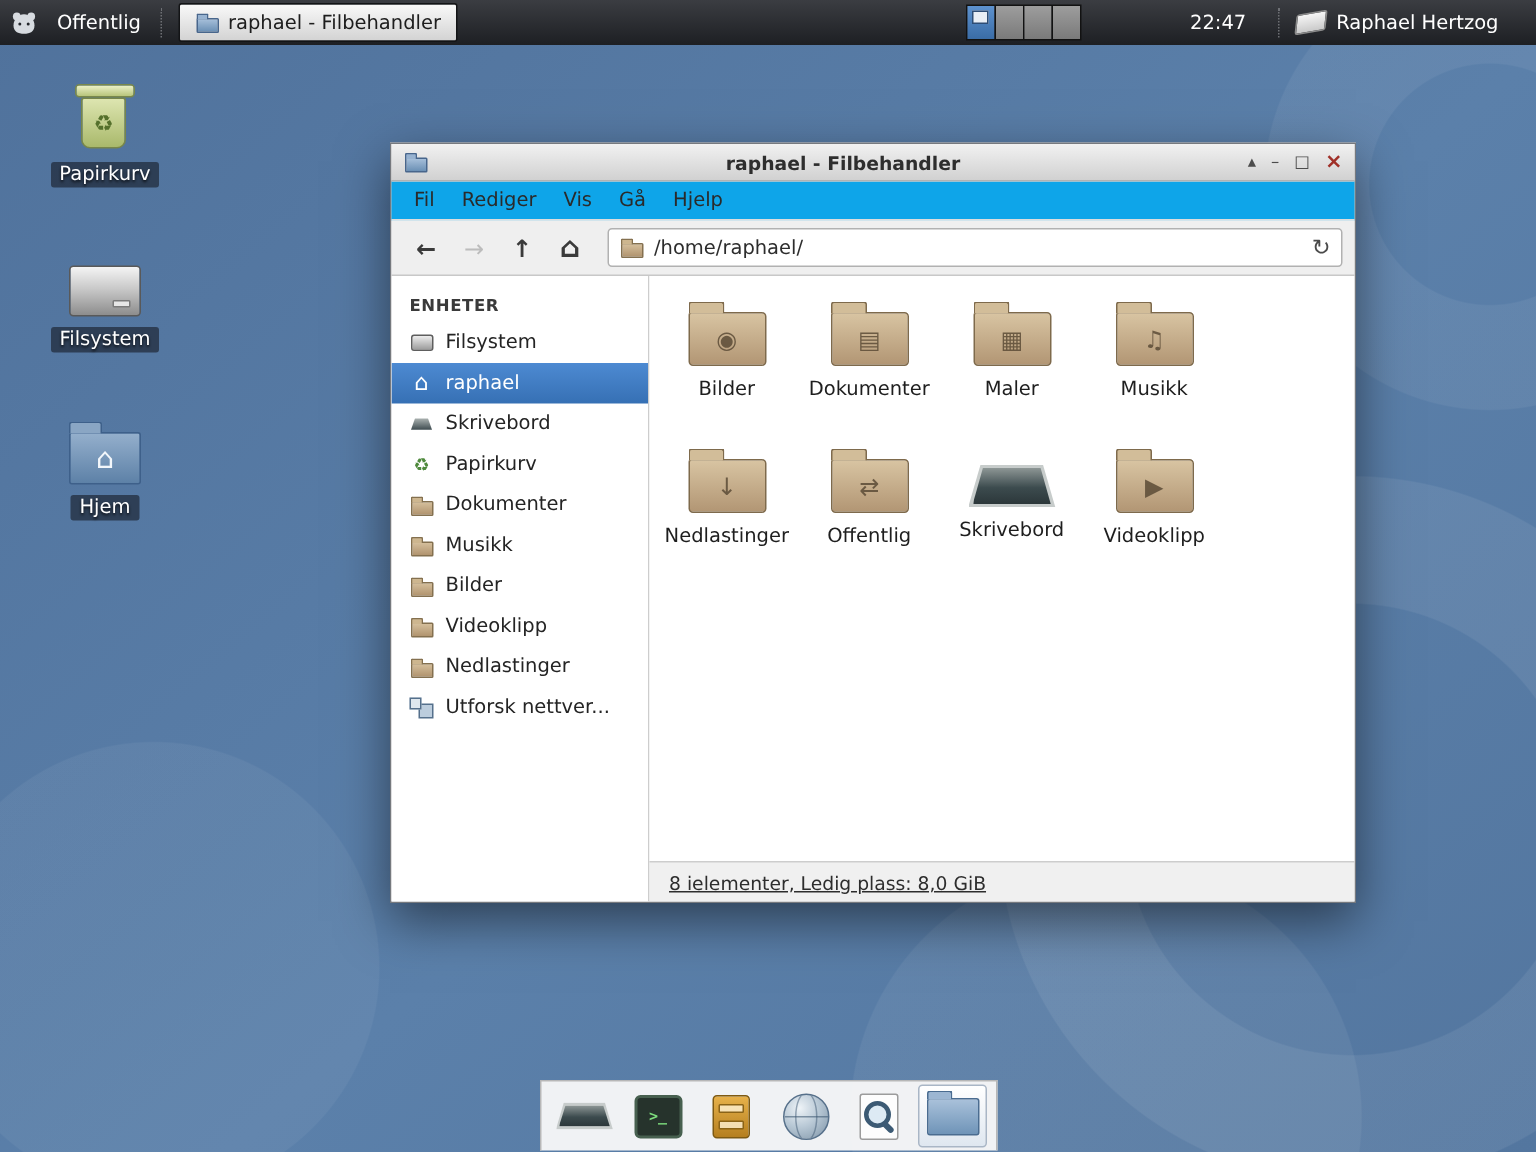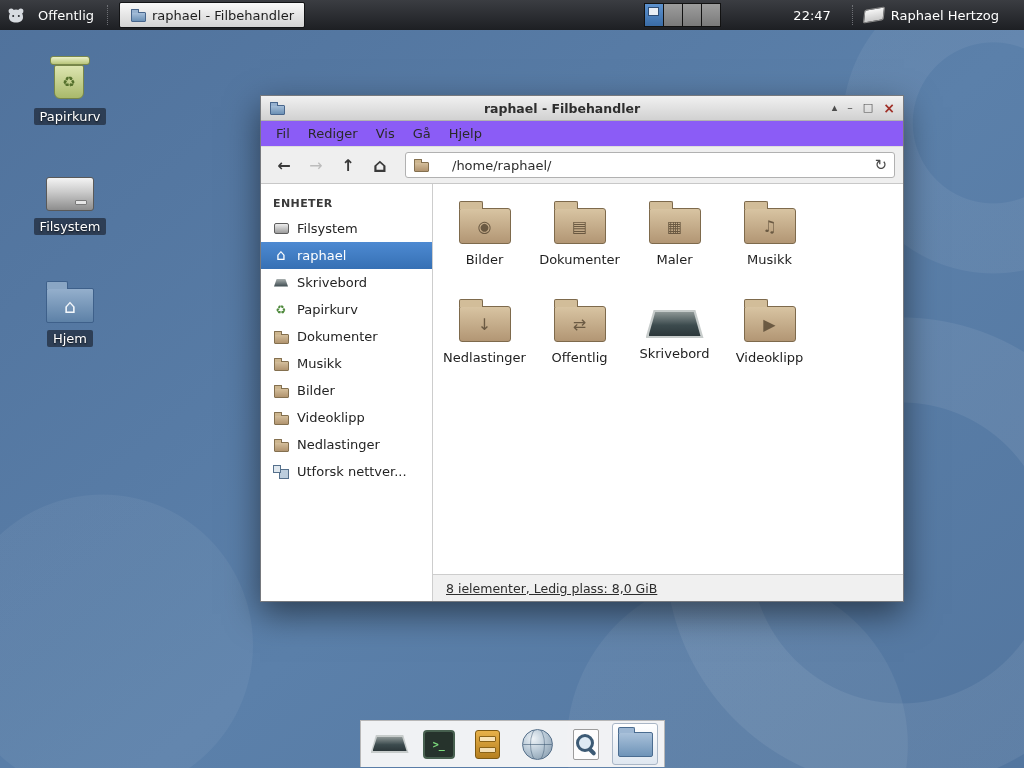--- a/index.html
+++ b/index.html
@@ -55,30 +55,30 @@
   .window{position:absolute;left:260px;top:95px;width:644px;height:507px;box-sizing:border-box;
     background:#fff;border:1px solid #76797e;box-shadow:0 12px 32px rgba(0,0,0,.5);
     display:flex;flex-direction:column;z-index:20;}
   .titlebar{height:24px;flex:none;background:linear-gradient(#f1f1f1,#d1d1d1);
     border-bottom:1px solid #b2b2b2;display:flex;align-items:center;padding:0 8px;position:relative;}
   .win-title{position:absolute;left:60px;right:100px;text-align:center;font-weight:bold;
     font-size:12.5px;color:#2e2e2e;white-space:nowrap;overflow:hidden;}
   .tb-buttons{margin-left:auto;display:flex;gap:10px;z-index:2;}
   .tb-btn{font-size:11px;color:#4c4c4c;line-height:22px;cursor:default;}
   .tb-btn.close{color:#a03028;font-size:14px;font-weight:bold;}
-  .menubar{height:25px;flex:none;background:#8b5cf6;border-bottom:1px solid #ddd;
+  .menubar{height:25px;flex:none;background:#0ea5e9;border-bottom:1px solid #ddd;
     display:flex;align-items:center;padding-left:6px;font-size:13px;color:#2a2a2a;}
   .menu-item{padding:0 9px;line-height:24px;}
   .toolbar{height:36px;flex:none;background:#efefef;border-bottom:1px solid #c8c8c8;
     display:flex;align-items:center;padding:0 8px;gap:2px;}
   .nav-btn{width:30px;height:27px;display:flex;align-items:center;justify-content:center;
     font-size:16px;font-weight:bold;color:#3a3a3a;border-radius:3px;}
   .nav-btn.disabled{color:#bcbcbc;font-weight:normal;}
   .path-entry{flex:1;height:24px;margin-left:8px;border:1px solid #b1b1b1;border-radius:3px;
-    background:#fff;display:flex;align-items:center;padding:0 7px;gap:23px;font-size:13px;color:#2d2d2d;}
+    background:#fff;display:flex;align-items:center;padding:0 7px;gap:7px;font-size:13px;color:#2d2d2d;}
   .refresh-btn{margin-left:auto;font-size:15px;color:#4a4a4a;}
   .win-body{flex:1;display:flex;min-height:0;}
   
   .sidebar{width:172px;flex:none;background:#fff;border-right:1px solid #cdcdcd;
     padding-top:4px;box-sizing:border-box;overflow:hidden;}
   .side-header{font-size:11px;font-weight:bold;color:#3a3a3a;letter-spacing:.4px;padding:9px 12px 5px;}
   .side-item{height:27px;display:flex;align-items:center;gap:8px;padding:0 12px;
     font-size:13px;color:#242424;white-space:nowrap;}
   .side-item.selected{background:linear-gradient(#4d8ad2,#3670b4);color:#fff;}
   .ic{width:16px;height:16px;flex:none;display:inline-flex;align-items:center;justify-content:center;position:relative;}

